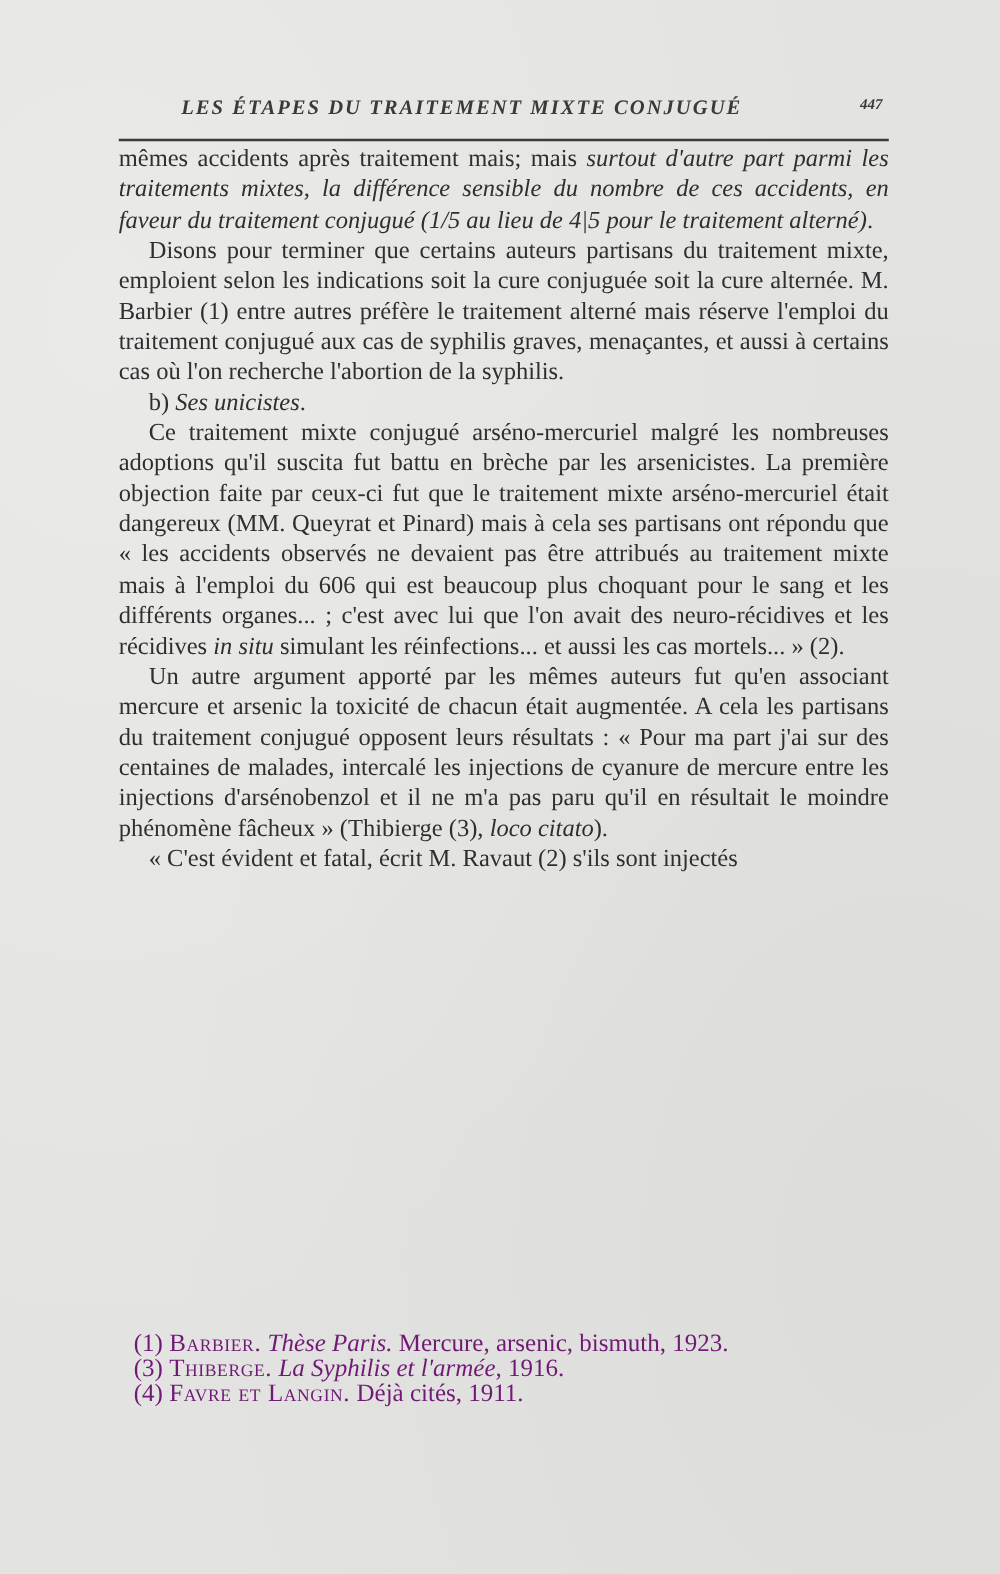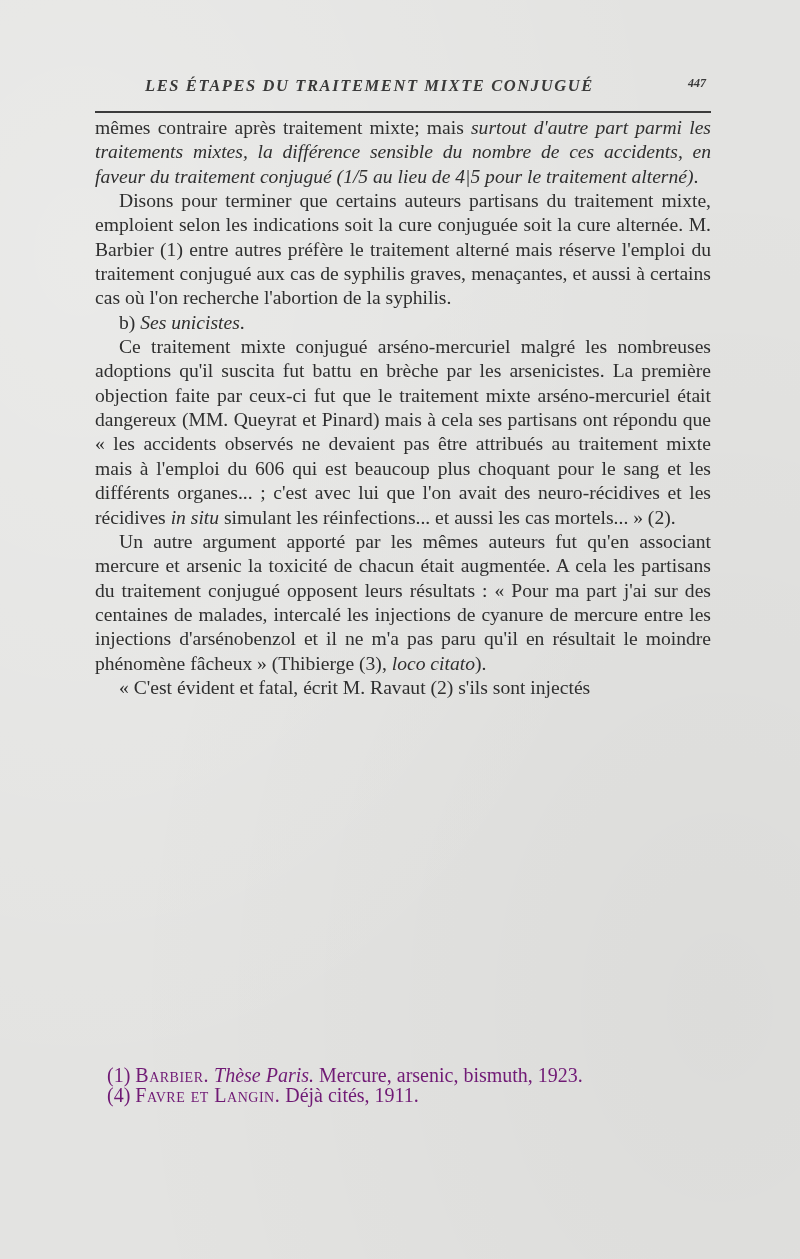--- a/index.html
+++ b/index.html
@@ -101,24 +101,25 @@
 
 <div class="page-bg"></div>
 
 <div class="running-head">
   <span class="running-title">LES ÉTAPES DU TRAITEMENT MIXTE CONJUGUÉ</span>
   <span class="page-number">447</span>
 </div>
 <div class="head-rule"></div>
 
 <div class="body-text">
-  <p class="noindent"><span>mêmes contraire après traitement mixte; mais </span><em>surtout d'autre part parmi les traitements mixtes, la différence sensible du nombre de ces accidents, en faveur du traitement conjugué (1/5 au lieu de 4|5 pour le traitement alterné)</em><span>.</span></p>
+  <p class="noindent"><span>mêmes accidents après traitement mais; mais </span><em>surtout d'autre part parmi les traitements mixtes, la différence sensible du nombre de ces accidents, en faveur du traitement conjugué (1/5 au lieu de 4|5 pour le traitement alterné)</em><span>.</span></p>
   <p>Disons pour terminer que certains auteurs partisans du traitement mixte, emploient selon les indications soit la cure conjuguée soit la cure alternée. M. Barbier (1) entre autres préfère le traitement alterné mais réserve l'emploi du traitement conjugué aux cas de syphilis graves, menaçantes, et aussi à certains cas où l'on recherche l'abortion de la syphilis.</p>
   <p><span>b) </span><em>Ses unicistes</em><span>.</span></p>
   <p><span>Ce traitement mixte conjugué arséno-mercuriel malgré les nombreuses adoptions qu'il suscita fut battu en brèche par les arsenicistes. La première objection faite par ceux-ci fut que le traitement mixte arséno-mercuriel était dangereux (MM. Queyrat et Pinard) mais à cela ses partisans ont répondu que « les accidents observés ne devaient pas être attribués au traitement mixte mais à l'emploi du 606 qui est beaucoup plus choquant pour le sang et les différents organes... ; c'est avec lui que l'on avait des neuro-récidives et les récidives </span><em>in situ</em><span> simulant les réinfections... et aussi les cas mortels... » (2).</span></p>
   <p><span>Un autre argument apporté par les mêmes auteurs fut qu'en associant mercure et arsenic la toxicité de chacun était augmentée. A cela les partisans du traitement conjugué opposent leurs résultats : « Pour ma part j'ai sur des centaines de malades, intercalé les injections de cyanure de mercure entre les injections d'arsénobenzol et il ne m'a pas paru qu'il en résultait le moindre phénomène fâcheux » (Thibierge (3), </span><em>loco citato</em><span>).</span></p>
   <p>« C'est évident et fatal, écrit M. Ravaut (2) s'ils sont injectés</p>
 </div>
 
 <div class="footnotes">
   <div class="footnote"><span class="fn-num">(1)</span><span class="sc">Barbier.</span> <span class="fn-italic">Thèse Paris.</span><span> Mercure, arsenic, bismuth, 1923.</span></div>
+  <div class="footnote"><span class="fn-num">(3)</span><span class="sc">Thiberge.</span> <span class="fn-italic">La Syphilis et l'armée,</span><span> 1916.</span></div>
   <div class="footnote"><span class="fn-num">(4)</span><span class="sc">Favre et Langin.</span><span class="fn-italic"></span><span> Déjà cités, 1911.</span></div>
 </div>
 
 </body></html>

